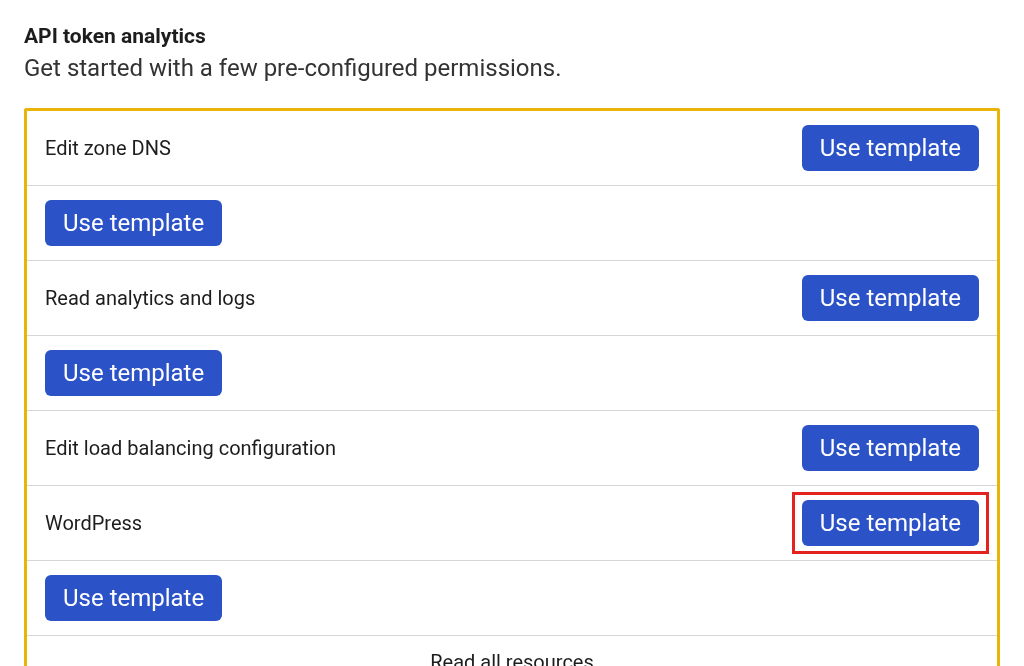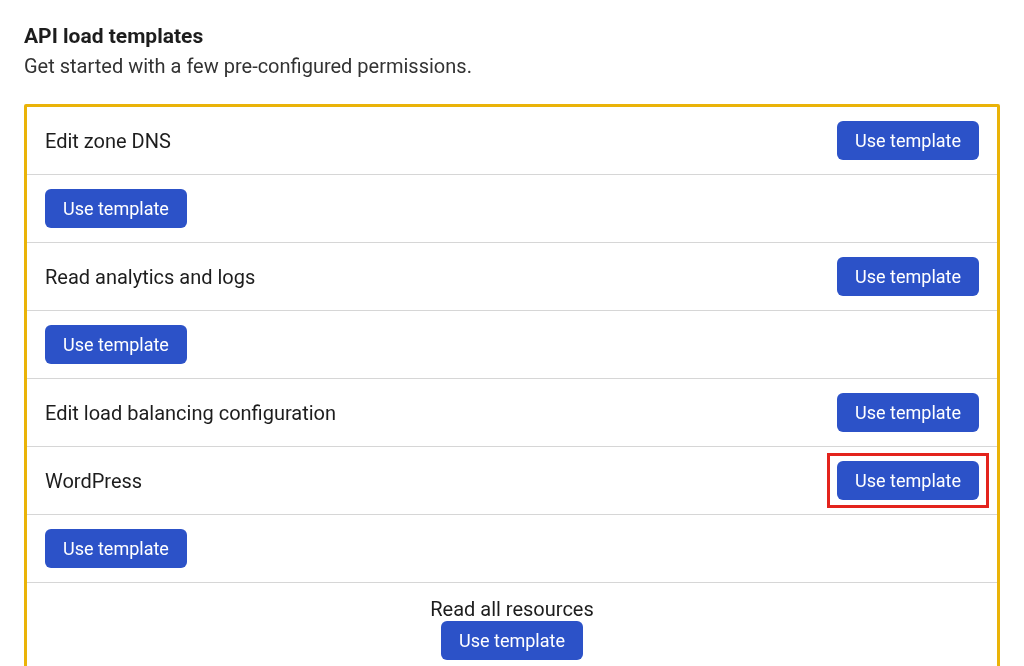--- a/index.html
+++ b/index.html
@@ -14,21 +14,21 @@
       color: #1d1d1d;
       width: 1024px;
     }
     .section-title {
       font-size: 21px;
       font-weight: 700;
       color: #1d1d1d;
       margin-bottom: 6px;
     }
     .section-subtitle {
-      font-size: 20px;
+      font-size: 24px;
       font-weight: 400;
       color: #333;
       margin-bottom: 26px;
     }
     .template-list {
       border: 3px solid #eab308;
       border-radius: 2px;
       overflow: hidden;
     }
     .template-row {
@@ -47,21 +47,21 @@
       font-size: 20px;
       font-weight: 400;
       color: #1d1d1d;
     }
     .use-template-btn {
       background: #2c52c8;
       color: #fff;
       border: none;
       border-radius: 6px;
       padding: 9px 18px;
-      font-size: 18px;
+      font-size: 24px;
       font-weight: 400;
       cursor: pointer;
       font-family: inherit;
     }
     .highlight-box {
       position: relative;
     }
     .highlight-box::after {
       content: '';
       position: absolute;
@@ -69,21 +69,21 @@
       left: -10px;
       right: -10px;
       bottom: -8px;
       border: 3px solid #e3231d;
       pointer-events: none;
     }
   </style>
 </head>
 <body>
 
-<h2 class="section-title">API load templates</h2>
+<h2 class="section-title">API token analytics</h2>
 <p class="section-subtitle">Get started with a few pre-configured permissions.</p>
 
 <div class="template-list">
   <div class="template-row">
     <span class="template-name">Edit zone DNS</span>
     <button class="use-template-btn">Use template</button>
   </div>
   <div class="template-row">
     <button class="use-template-btn">Use template</button>
   </div>

